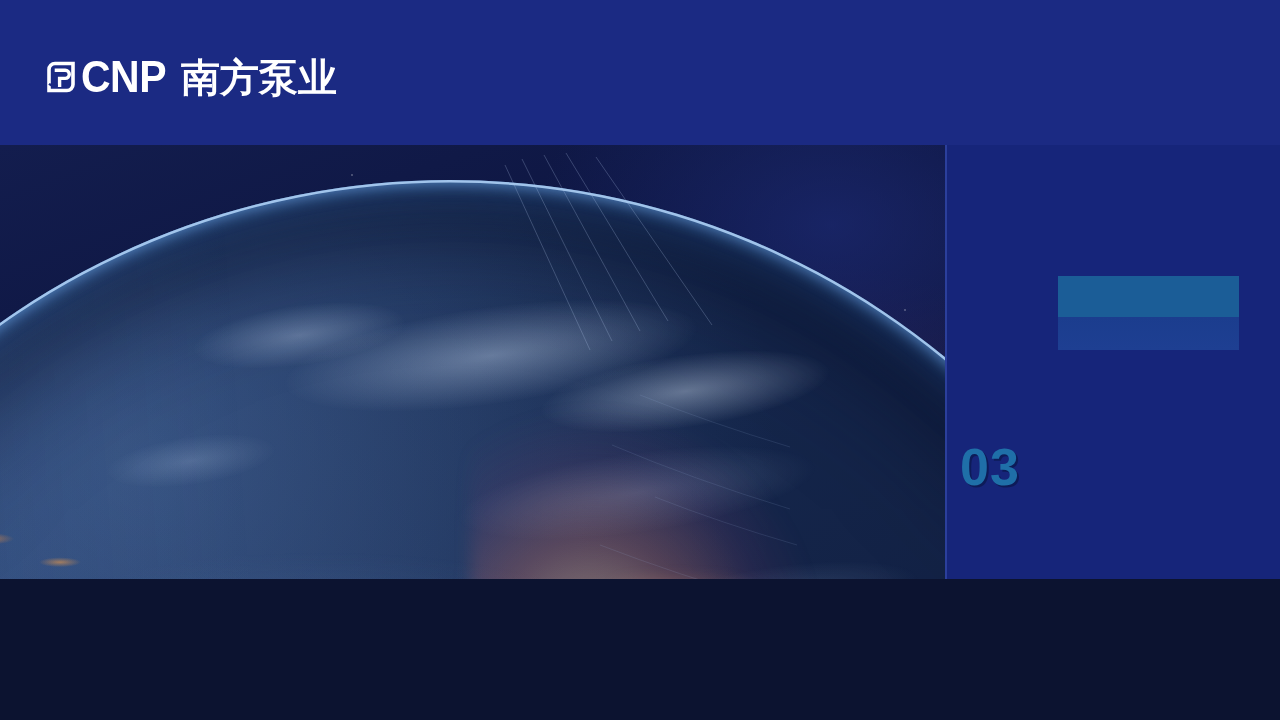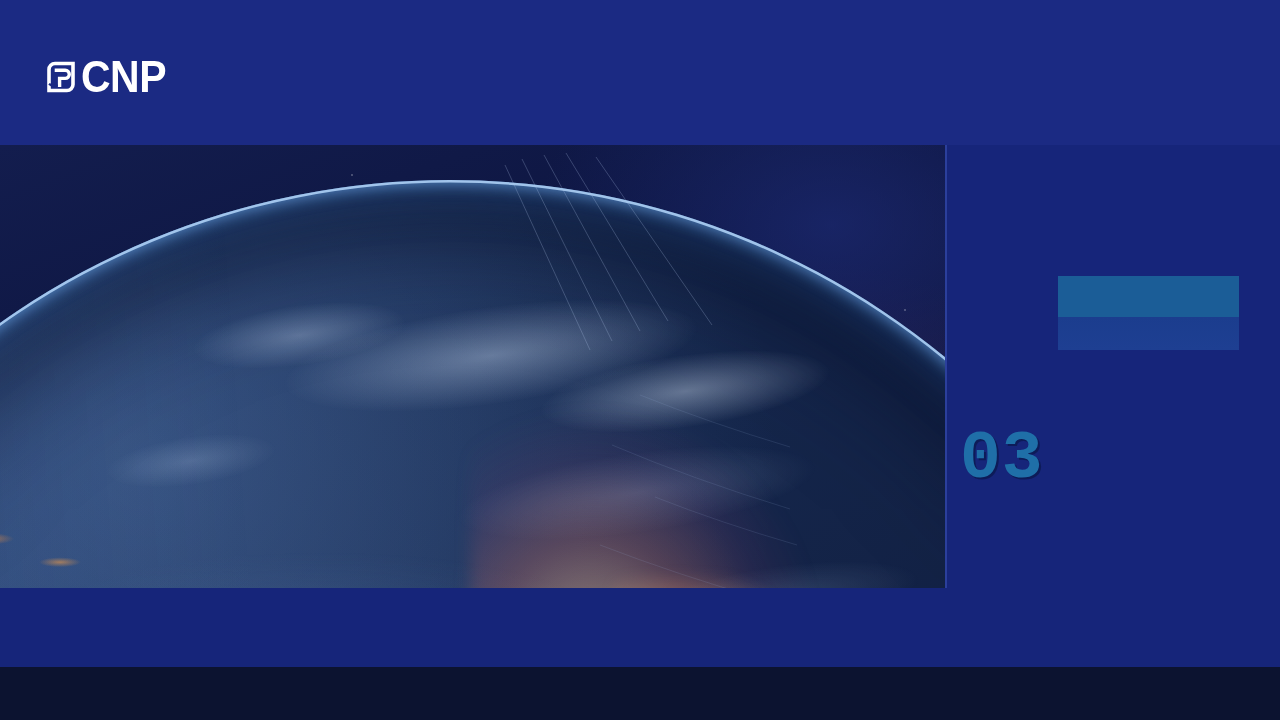--- a/index.html
+++ b/index.html
@@ -8,21 +8,21 @@
     padding: 0;
     background: #0c1330;
   }
   body {
     font-family: "Liberation Sans", "DejaVu Sans", sans-serif;
   }
 
   .slide {
     position: relative;
     width: 1280px;
-    height: 667px;
+    height: 579px;
     overflow: hidden;
     background: #16257a;
   }
 
   
   .header {
     position: absolute;
     left: 0; top: 0;
     width: 1280px;
     height: 145px;
@@ -199,28 +199,28 @@
   .title-block {
     position: absolute;
     left: 947px;
     top: 145px;
     width: 333px;
     height: 443px;
   }
   .section-number {
     position: absolute;
     left: 13px;
-    top: 280px;
-    font-size: 68px;
+    top: 296px;
+    font-size: 52px;
     font-weight: 700;
     color: #1f6fa8;
     letter-spacing: 1px;
     line-height: 1;
     text-shadow: 2px 2px 0 rgba(8,20,60,0.55);
-    font-family: Liberation Mono, monospace;
+    font-family: Liberation Sans, sans-serif;
   }
   .title-highlight {
     position: absolute;
     left: 111px;
     top: 131px;
     width: 181px;
     height: 74px;
     background: linear-gradient(to bottom, #1b5d97 0%, #1b5d97 56%, #1b3d8e 56.01%, #1e3f92 100%);
   }
   .title-text {
@@ -254,20 +254,21 @@
   <div class="header">
     <div class="logo-lockup">
       <span class="logo-mark">
         <svg width="36" height="36" viewBox="0 0 36 36" aria-hidden="true">
           <path d="M6 10.5 A6 6 0 0 1 12 4.5 H30 V25.5 A6 6 0 0 1 24 31.5 H6 Z" fill="none" stroke="#ffffff" stroke-width="3.6"></path>
           <path d="M13.4 11.2 H22.2 a4.1 4.1 0 0 1 0 8.2 H16.6 V26.4" fill="none" stroke="#ffffff" stroke-width="3.4" stroke-linecap="square"></path>
           <path d="M6 24.8 q4.2 3.4 8.6 1.2" fill="none" stroke="#1b2a83" stroke-width="2.2"></path>
         </svg>
       </span>
       <span class="logo-cnp">CNP</span>
+      <span class="logo-cn">南方泵业</span>
     </div>
   </div>
 
   <div class="earth-panel">
     <div class="earth-sky"></div>
     <div class="stars"></div>
     <div class="planet">
       <div class="terrain"></div>
       <div class="citylights"></div>
       <div class="clouds"></div>

